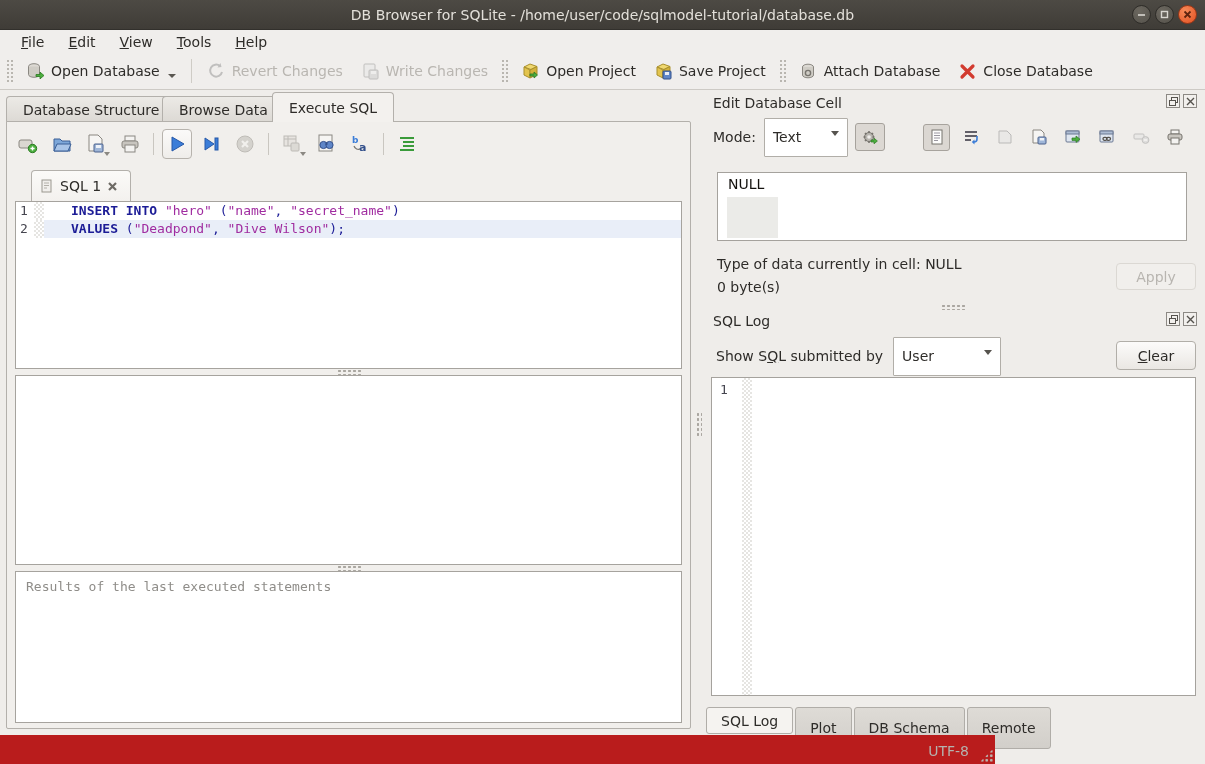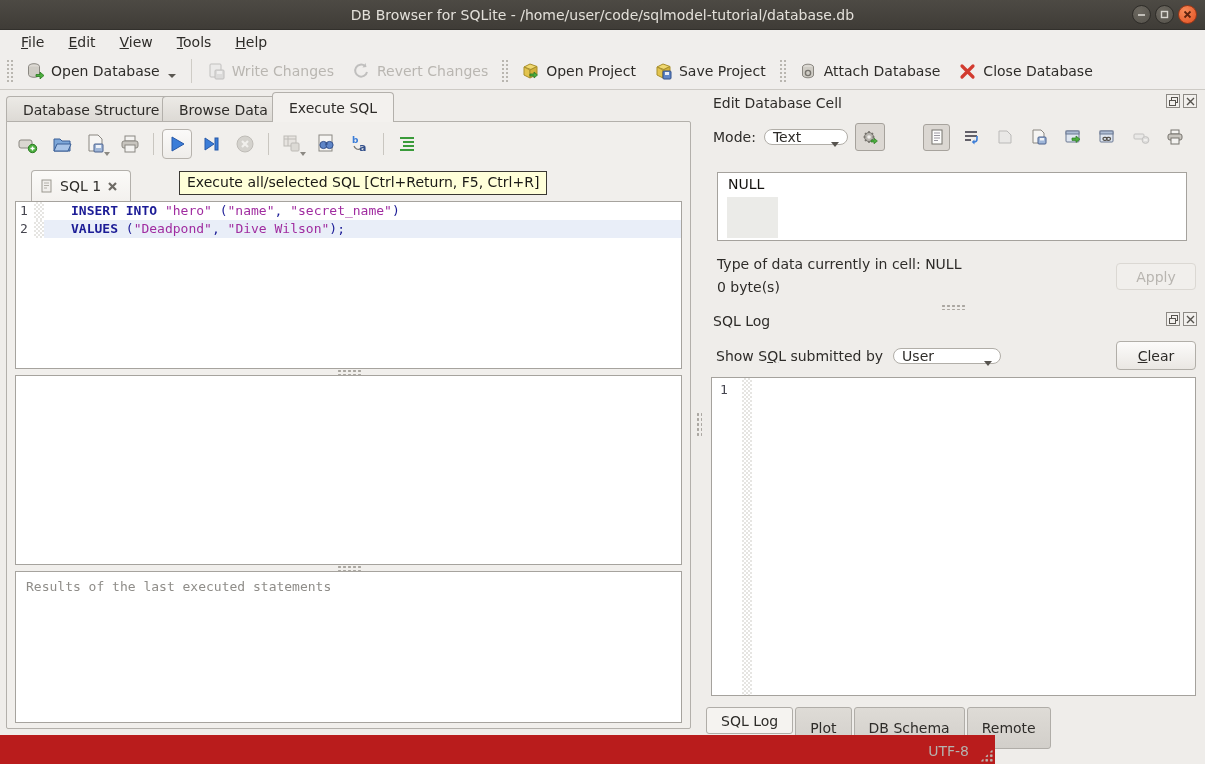--- a/index.html
+++ b/index.html
@@ -103,21 +103,21 @@
 
   
   .right-pane { position:absolute; left:706px; top:90px; width:493px; height:646px; }
   .dock-header { position:absolute; left:0; width:100%; height:18px; display:flex; align-items:center; }
   .dock-title { font-size:14px; color:#2e2c29; padding-left:7px; }
   .dock-btns { position:absolute; right:2px; top:0; display:flex; gap:3px; }
   .dock-btn { width:14px; height:14px; border:1px solid #8c8984; background:#f2f0ed;
     display:flex; align-items:center; justify-content:center; }
 
   .mode-row { position:absolute; left:7px; top:32px; width:480px; height:30px; display:flex; align-items:center; }
-  .combo { height:16px; background:#fff; border:1px solid #b1aea8; border-radius:11px;
+  .combo { height:39px; background:#fff; border:1px solid #b1aea8; border-radius:1px;
     display:flex; align-items:center; padding:0 8px; position:relative; font-size:14px; }
   .combo .arrow { position:absolute; right:8px; top:12px; width:0; height:0;
     border-left:4px solid transparent; border-right:4px solid transparent; border-top:5px solid #56534e; }
   .gear-btn { width:30px; height:28px; margin-left:7px; border:1px solid #a6a29c; border-radius:3px;
     background:#dcd8d3; display:flex; align-items:center; justify-content:center; }
   .cell-icons { position:absolute; right:5px; top:0; height:30px; display:flex; align-items:center; gap:7px; }
   .cbtn { width:27px; height:27px; display:flex; align-items:center; justify-content:center; border-radius:3px; position:relative; }
   .cbtn.pressed { background:#dbd7d2; border:1px solid #a7a39d; }
   .cbtn.disabled svg { opacity:.5; filter:grayscale(1); }
 
@@ -203,33 +203,33 @@
       <path d="M10 12.5h4v-2.4l4 3.4-4 3.4v-2.4h-4z" fill="#4caf3f" stroke="#2c7a22" stroke-width=".8"></path>
     </svg>
     <span>Open Database</span>
     <span class="tb-caret"></span>
   </div>
 
   <div class="tb-sep"></div>
 
   <div class="tb-btn disabled">
     <svg width="19" height="19">
+      <path d="M15 10a6 6 0 1 1-2-6" fill="none" stroke="#8a8781" stroke-width="2"></path>
+      <path d="M13.5 1l1 4-4 .6z" fill="#8a8781"></path>
+    </svg>
+    <span>Revert Changes</span>
+  </div>
+
+  <div class="tb-btn disabled">
+    <svg width="19" height="19">
       <rect x="3" y="2" width="11" height="13" rx="1" fill="#e9e7e3" stroke="#8a8781"></rect>
       <rect x="8" y="8" width="9" height="9" rx="1" fill="#c9c6c0" stroke="#8a8781"></rect>
       <rect x="10" y="9" width="5" height="3" fill="#efedea"></rect>
     </svg>
     <span>Write Changes</span>
-  </div>
-
-  <div class="tb-btn disabled">
-    <svg width="19" height="19">
-      <path d="M15 10a6 6 0 1 1-2-6" fill="none" stroke="#8a8781" stroke-width="2"></path>
-      <path d="M13.5 1l1 4-4 .6z" fill="#8a8781"></path>
-    </svg>
-    <span>Revert Changes</span>
   </div>
 
   <div class="tb-grip"></div>
 
   <div class="tb-btn">
     <svg width="19" height="19">
       <path d="M3 5l6-3 7 2.5-6 3z" fill="#f0d870" stroke="#a98f2b"></path>
       <path d="M3 5v8l6 3v-8z" fill="#e3c44e" stroke="#a98f2b"></path>
       <path d="M16 4.5v8l-7 3.5v-8z" fill="#d3b23a" stroke="#a98f2b"></path>
       <path d="M9 12h4v-2l3.5 3-3.5 3v-2H9z" fill="#4caf3f" stroke="#2c7a22" stroke-width=".8"></path>
@@ -367,23 +367,20 @@
     <svg width="14" height="14">
       <rect x="2" y="1" width="9" height="12" fill="#f1efec" stroke="#9a978f"></rect>
       <path d="M4 4h5M4 6.5h5M4 9h3" stroke="#b3b0a9" stroke-width="1"></path>
     </svg>
     <span>SQL 1</span>
     <svg width="11" height="11">
       <path d="M2 2l7 7M9 2L2 9" stroke="#6e6b65" stroke-width="2.2"></path>
     </svg>
   </div>
 
-  <div class="tooltip">
-    <span>Execute all/selected SQL [Ctrl+Return, F5, Ctrl+R]</span>
-  </div>
 
   <div class="editor">
     <div class="ed-row">
       <div class="gutter">1</div>
       <div class="fold"></div>
       <div class="code-line"><span class="kw">INSERT INTO</span><span> </span><span class="st">"hero"</span><span class="pc"> (</span><span class="st">"name"</span><span class="pc">, </span><span class="st">"secret_name"</span><span class="pc">)</span></div>
     </div>
     <div class="ed-row">
       <div class="gutter">2</div>
       <div class="fold"></div>

